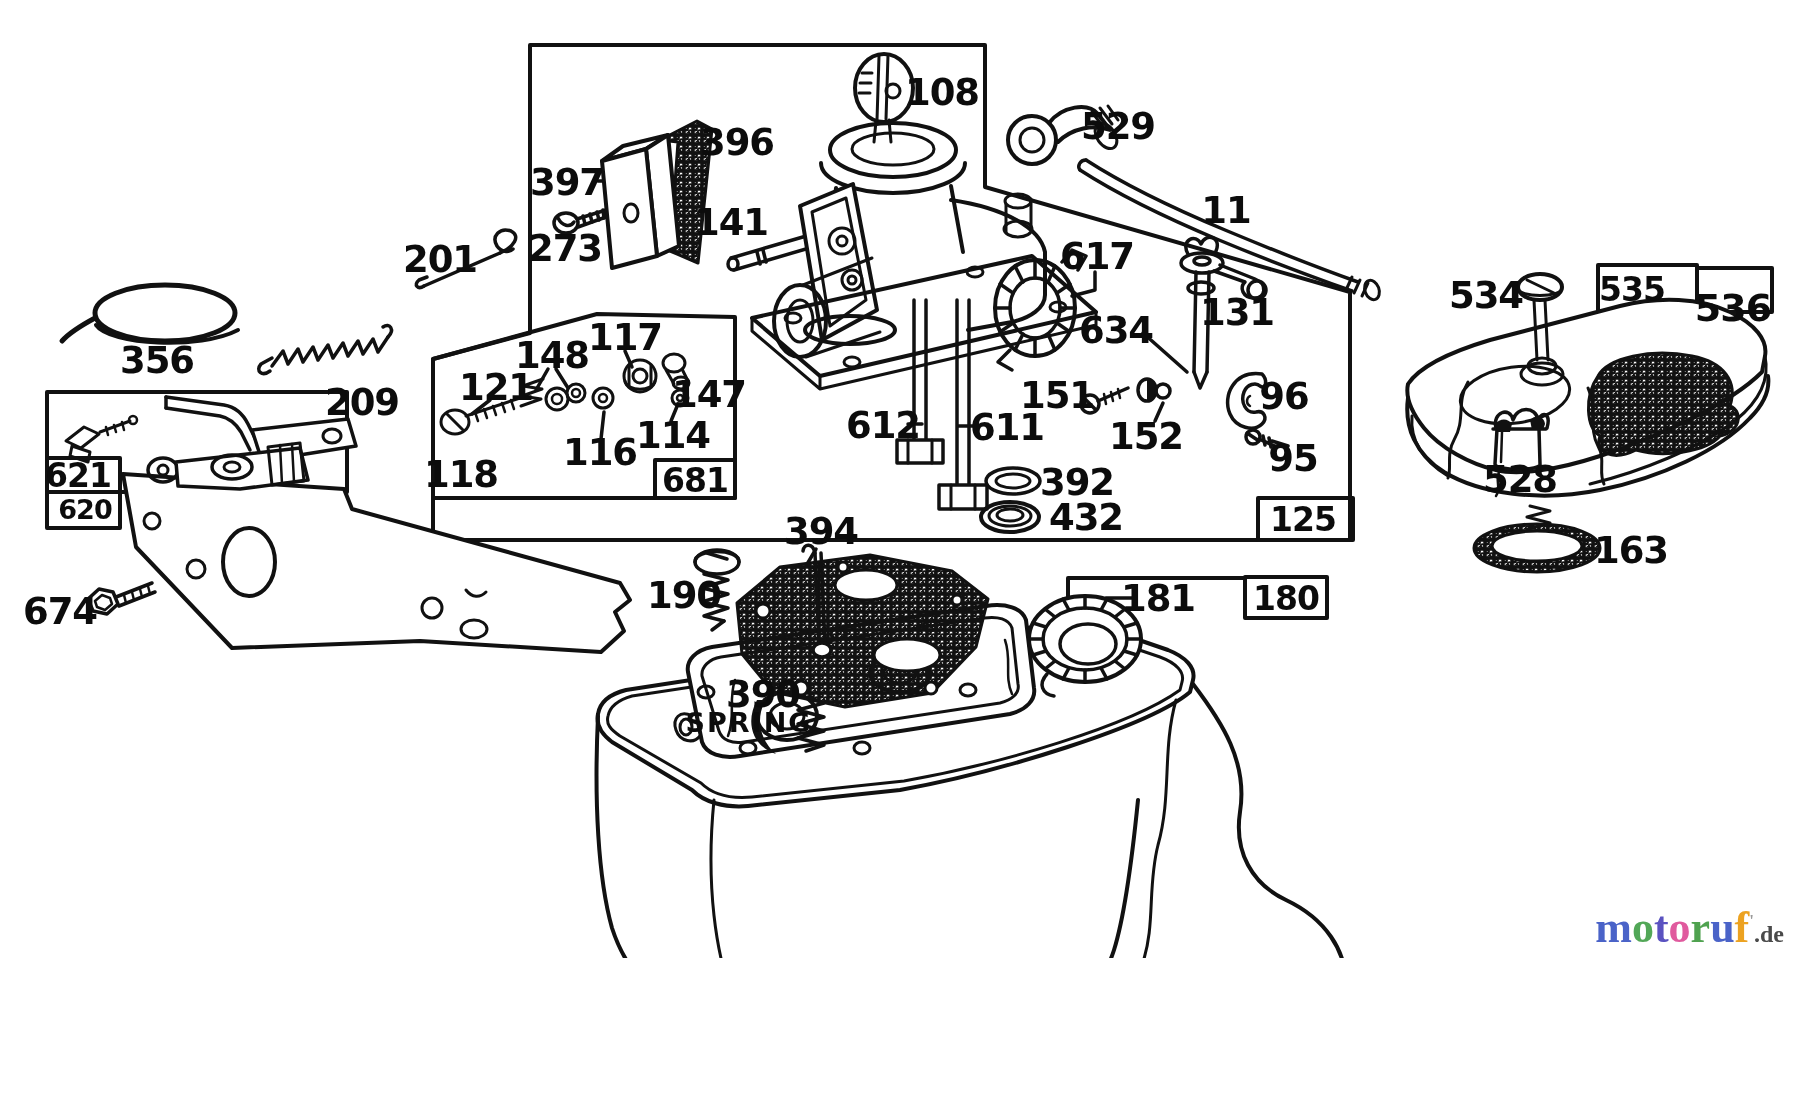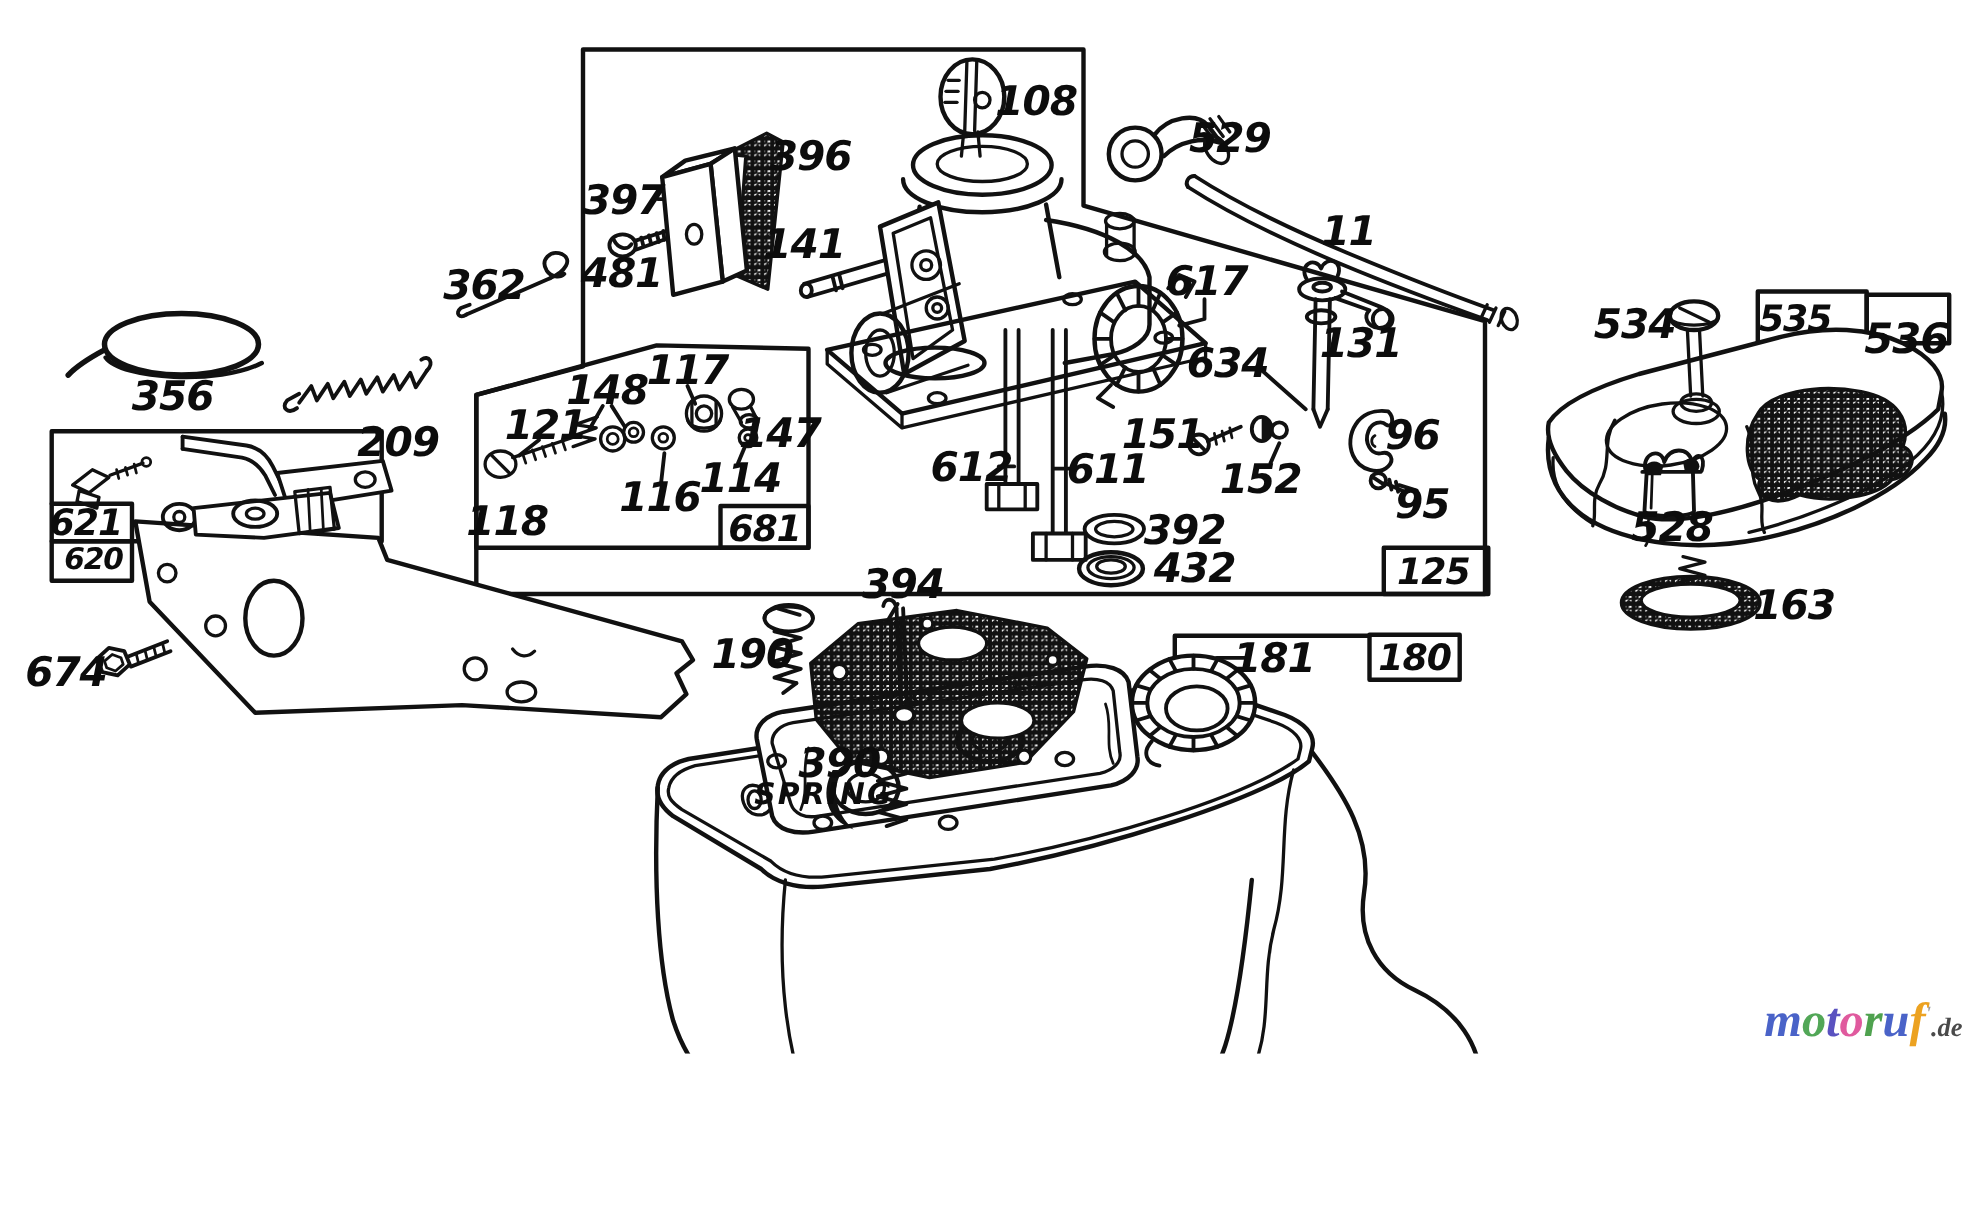--- a/index.html
+++ b/index.html
@@ -1,17 +1,17 @@
 <!DOCTYPE html>
 <html><head>
 <meta charset="utf-8">
 <style>
   html,body{margin:0;padding:0;background:#ffffff;}
   #stage{position:relative;width:1800px;height:958px;background:#ffffff;overflow:hidden;
-         font-family:"DejaVu Sans", sans-serif;font-style:italic;}
+         font-family:"DejaVu Sans", sans-serif;}
   #art{position:absolute;left:0;top:0;}
   
   #art path,#art ellipse,#art circle,#art rect,#art line,#art polyline,#art polygon{
       fill:none;stroke:#111111;stroke-width:3.5;stroke-linecap:round;stroke-linejoin:round;}
   #art .w{fill:#ffffff;}
   #art .st{fill:url(#stip);}
   #art .blk{fill:#111111;stroke:none;}
   #art .s2{stroke-width:2.5;}
   #art .s3{stroke-width:3;}
   #art .s4{stroke-width:4;}
@@ -458,23 +458,23 @@
     <path class="s3" d="M1530,506 L1550,511 L1527,517 L1550,523 L1528,529"></path>
     <ellipse class="st s3" cx="1537" cy="548" rx="63" ry="24"></ellipse>
     <ellipse class="w s3" cx="1537" cy="546" rx="45" ry="15"></ellipse>
   </g>
 </svg>
 
 <div id="labels-layer">
       <div class="part-label" style="left: 942px; top: 92px;">108</div>
       <div class="part-label" style="left: 737px; top: 142px;">396</div>
       <div class="part-label" style="left: 567px; top: 182px;">397</div>
-      <div class="part-label" style="left: 565px; top: 248px;">481</div>
+      <div class="part-label" style="left: 565px; top: 248px;">273</div>
       <div class="part-label" style="left: 731px; top: 222px;">141</div>
-      <div class="part-label" style="left: 440px; top: 259px;">362</div>
+      <div class="part-label" style="left: 440px; top: 259px;">201</div>
       <div class="part-label" style="left: 1118px; top: 126px;">529</div>
       <div class="part-label" style="left: 1226px; top: 210px;">11</div>
       <div class="part-label" style="left: 1097px; top: 256px;">617</div>
       <div class="part-label" style="left: 1116px; top: 330px;">634</div>
       <div class="part-label" style="left: 1237px; top: 312px;">131</div>
       <div class="part-label" style="left: 1057px; top: 395px;">151</div>
       <div class="part-label" style="left: 1146px; top: 436px;">152</div>
       <div class="part-label" style="left: 1284px; top: 396px;">96</div>
       <div class="part-label" style="left: 1293px; top: 458px; text-align: right;">95</div>
       <div class="part-label" style="left: 1077px; top: 482px;">392</div>

